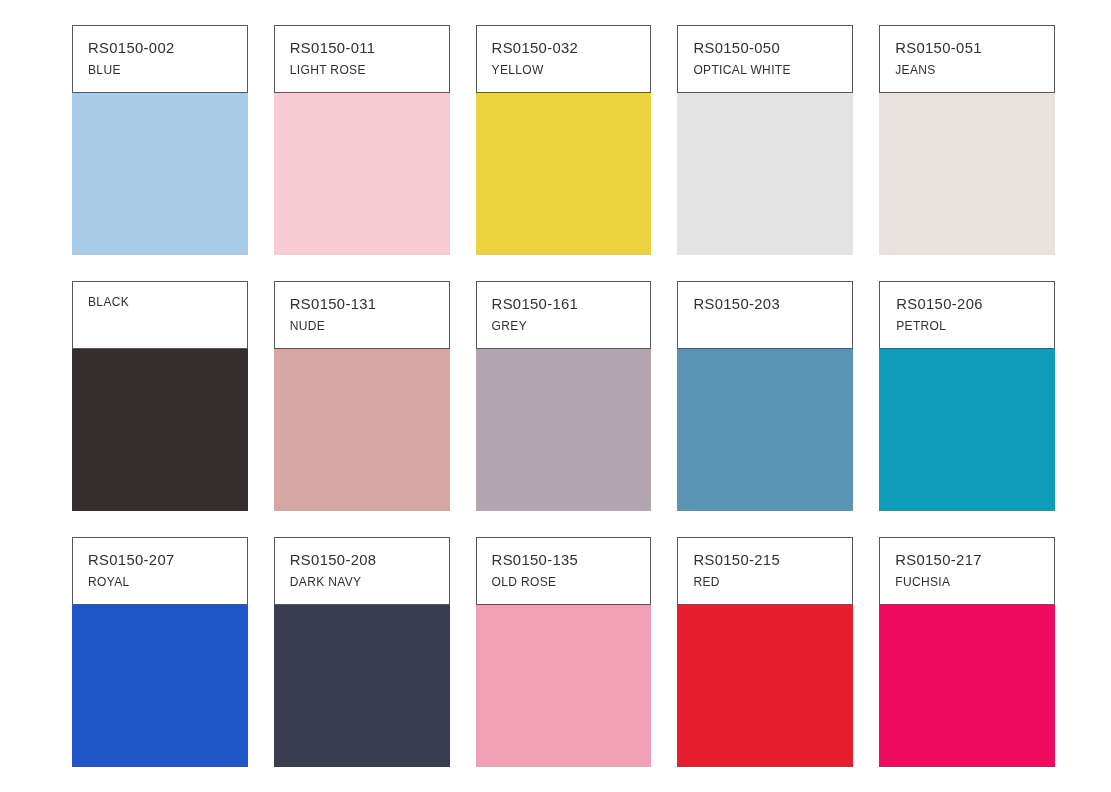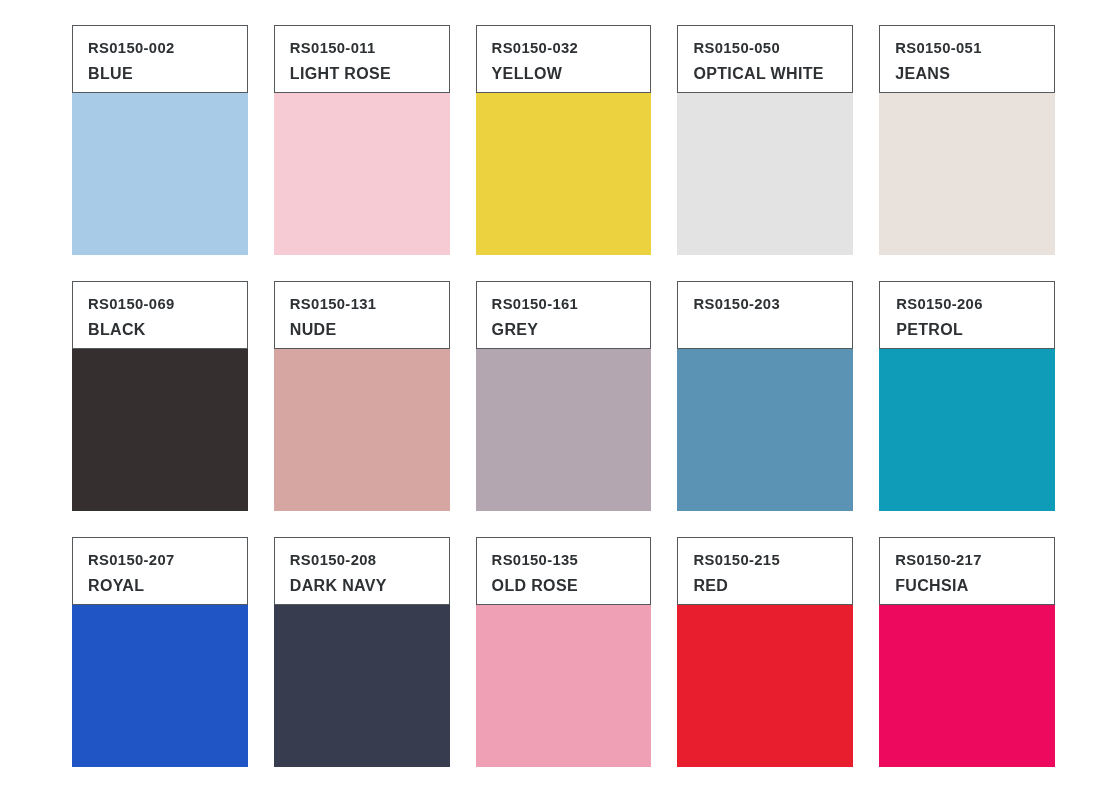--- a/index.html
+++ b/index.html
@@ -17,23 +17,22 @@
     position: relative;
     width: 1111px;
     height: 792px;
     background: #ffffff;
     box-sizing: border-box;
     padding: 25px 56px 0 72px;
   }
   .swatch-row {
     display: flex;
     gap: 17px;
-    justify-content: flex-start;
+    justify-content: flex-end;
     margin-bottom: 26px;
-    font-weight: bold;
   }
   .swatch-card {
     width: 188px;
     margin-right: 9px;
     position: relative;
   }
   .swatch-card:last-child {
     margin-right: 0;
   }
   .swatch-label {
@@ -47,21 +46,21 @@
     z-index: 2;
   }
   .swatch-code {
     font-size: 14.8px;
     letter-spacing: 0.35px;
     color: #2d3133;
     line-height: 1.62;
     white-space: nowrap;
   }
   .swatch-name {
-    font-size: 16px;
+    font-size: 12px;
     letter-spacing: 0.35px;
     color: #2d3133;
     line-height: 1.62;
     white-space: nowrap;
   }
   .swatch-color {
     width: 100%;
     height: 162px;
     margin-top: 0;
     position: relative;
@@ -111,21 +110,20 @@
         <div class="swatch-code">RS0150-051</div>
         <div class="swatch-name">JEANS</div>
       </div>
       <div class="swatch-color" style="background-color: rgb(232, 225, 220);"></div>
     </div>
   </div>
 
   <div class="swatch-row row-2">
     <div class="swatch-card">
       <div class="swatch-label" style="border-color: rgb(85, 89, 92); color: rgb(45, 49, 51);">
-        <div class="swatch-code">RS0150-069</div>
         <div class="swatch-name">BLACK</div>
       </div>
       <div class="swatch-color" style="background-color: rgb(53, 48, 47);"></div>
     </div>
     <div class="swatch-card">
       <div class="swatch-label" style="border-color: rgb(85, 89, 92); color: rgb(45, 49, 51);">
         <div class="swatch-code">RS0150-131</div>
         <div class="swatch-name">NUDE</div>
       </div>
       <div class="swatch-color" style="background-color: rgb(214, 167, 162);"></div>

